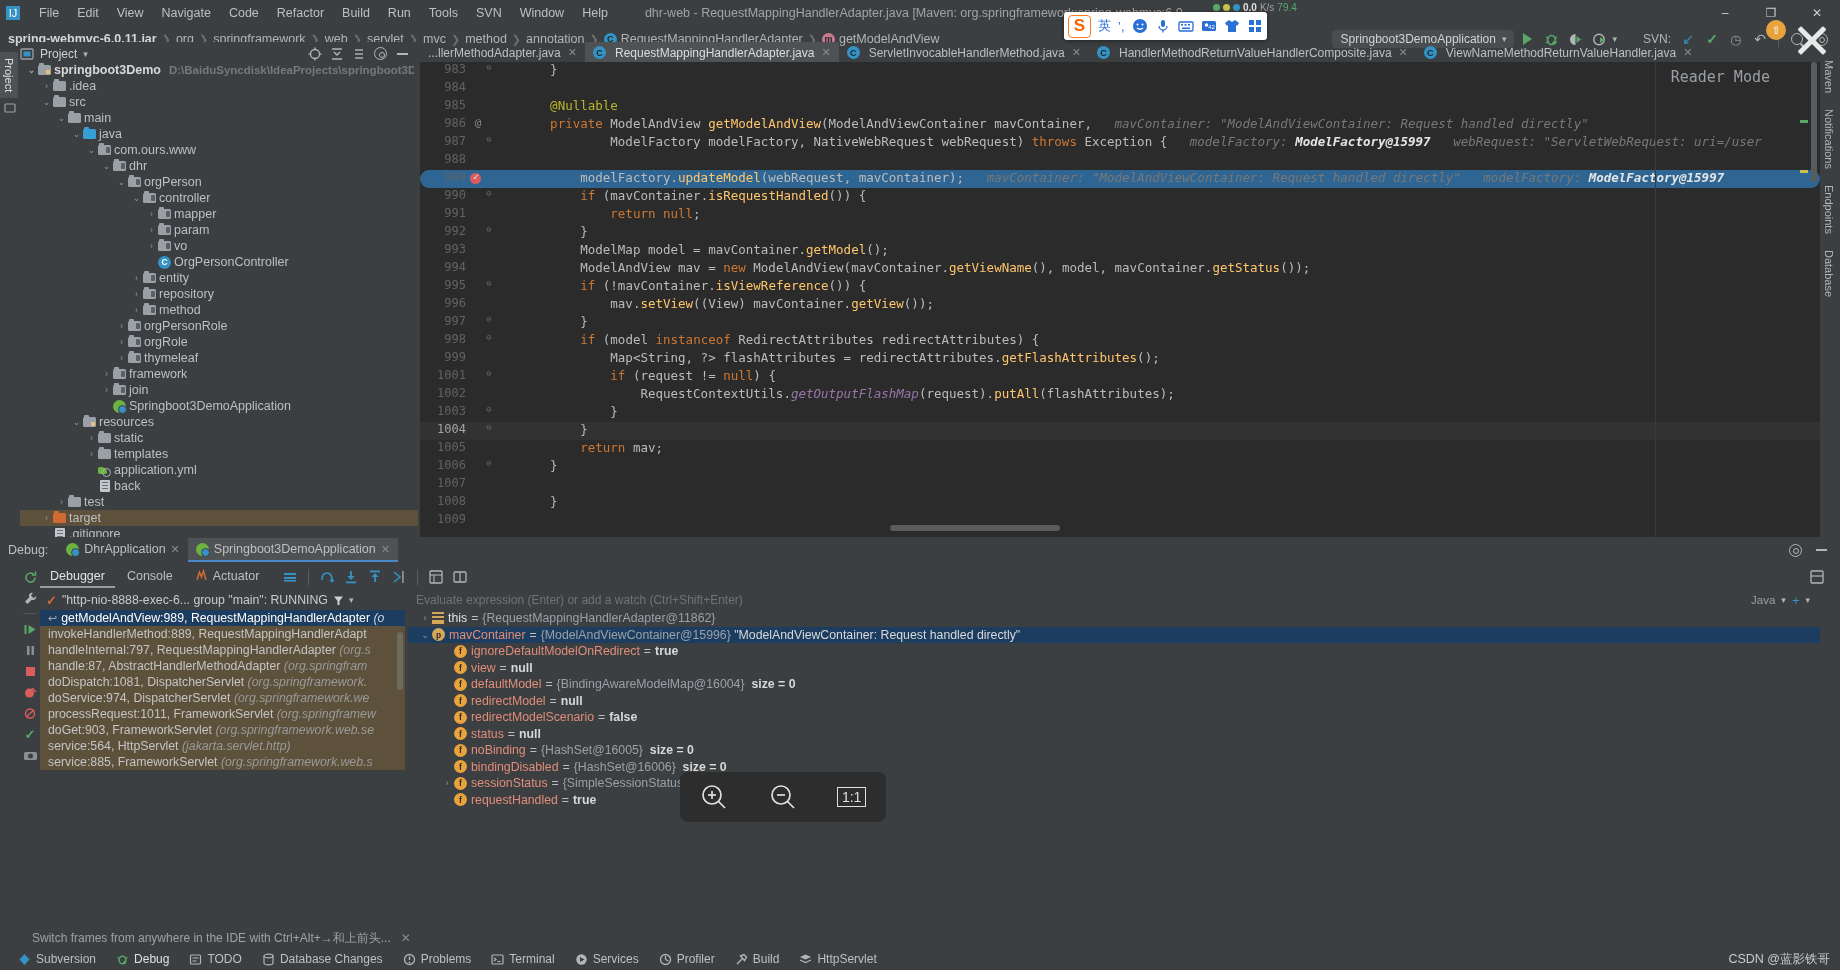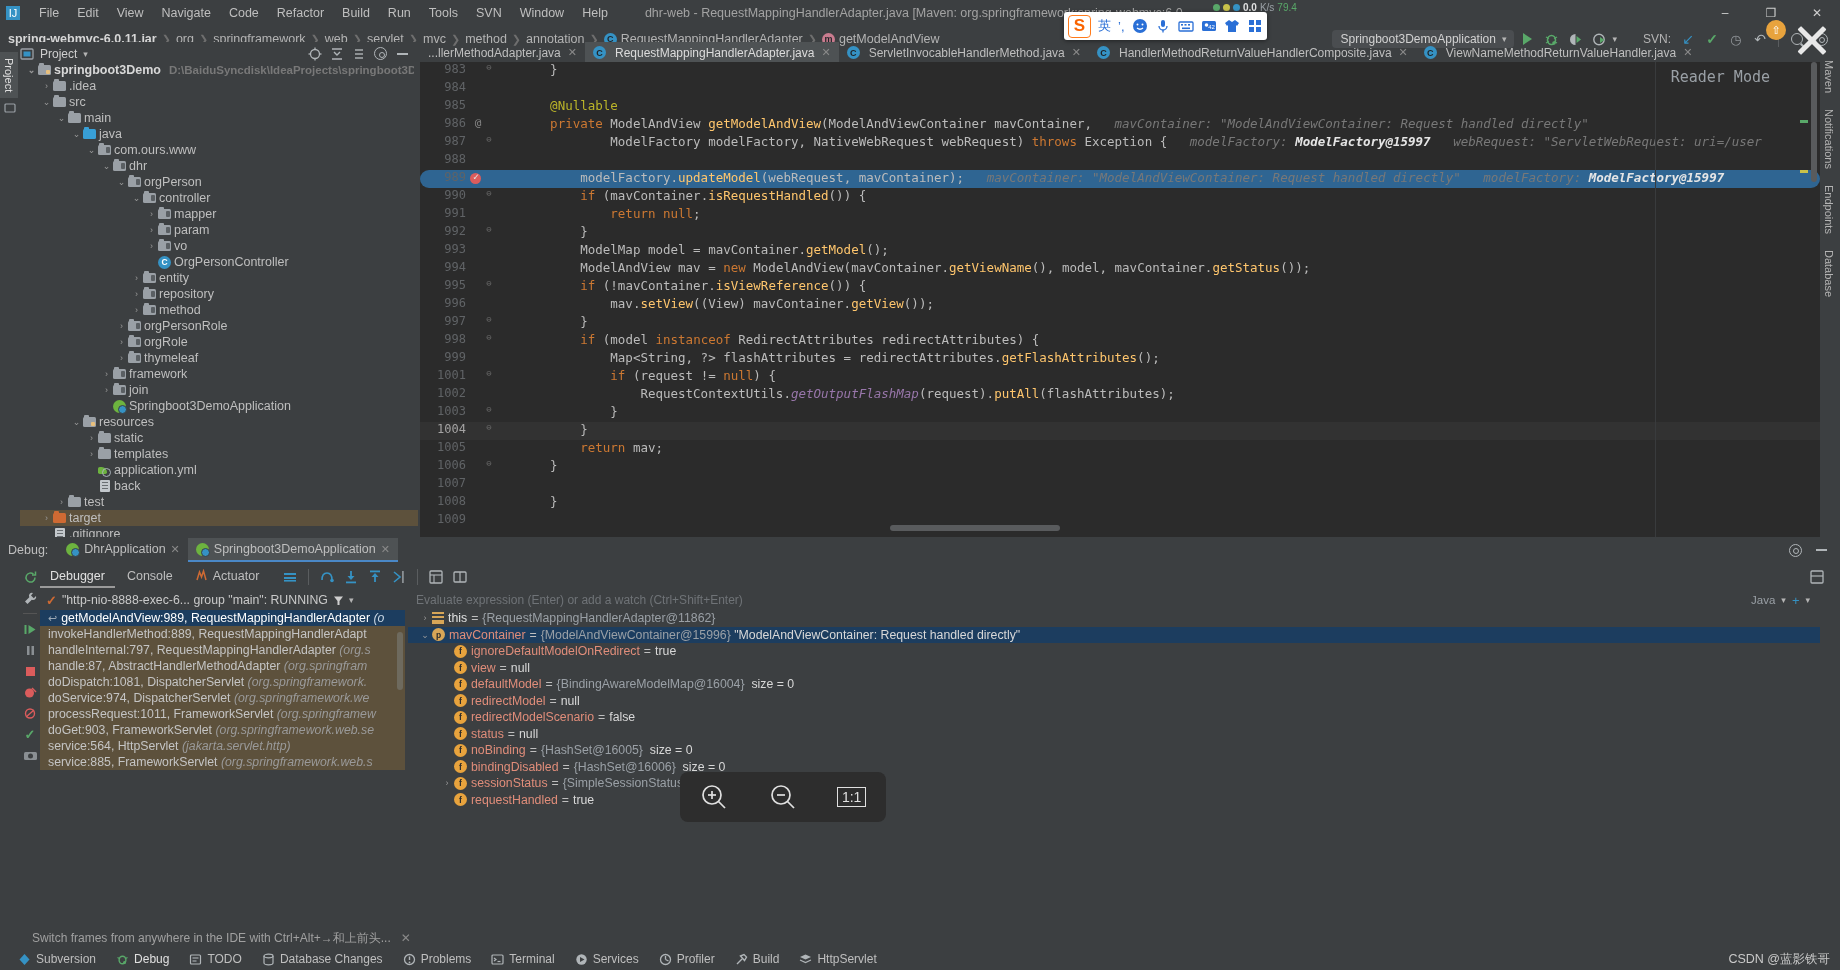--- a/index.html
+++ b/index.html
@@ -322,21 +322,21 @@
   .vicon {
     width: 13px; height: 13px; border-radius: 50%; display:flex;align-items:center;justify-content:center;
     font-size: 8.5px; font-weight: bold; color: #2b2b2b; margin-right: 4px; flex: 0 0 13px;
   }
   .vicon.f { background: #e8a33d; }
   .vicon.p { background: #d8a657; }
   .vname { color: #e08d7a; }
   .vname.this { color: #e0e0e0; }
   .veq { color: #bfbfbf; margin: 0 4px; }
   .vref { color: #9aa0a6; }
-  .vval { color: #d8d8d8; }
+  .vval { color: #d8d8d8; font-weight: bold; }
   .vstr { color: #d8d8d8; }
   .thisicon {
     width: 12px; height: 12px; margin-right: 4px; flex: 0 0 12px;
     background: linear-gradient(#d8a657 0 2px, transparent 2px 4px, #d8a657 4px 6px, transparent 6px 8px, #d8a657 8px 10px);
   }
 
   
   .magnif {
     position: absolute; left: 680px; top: 772px; width: 206px; height: 50px;
     background: #2d2d2d; border-radius: 8px; display: flex; align-items: center;

